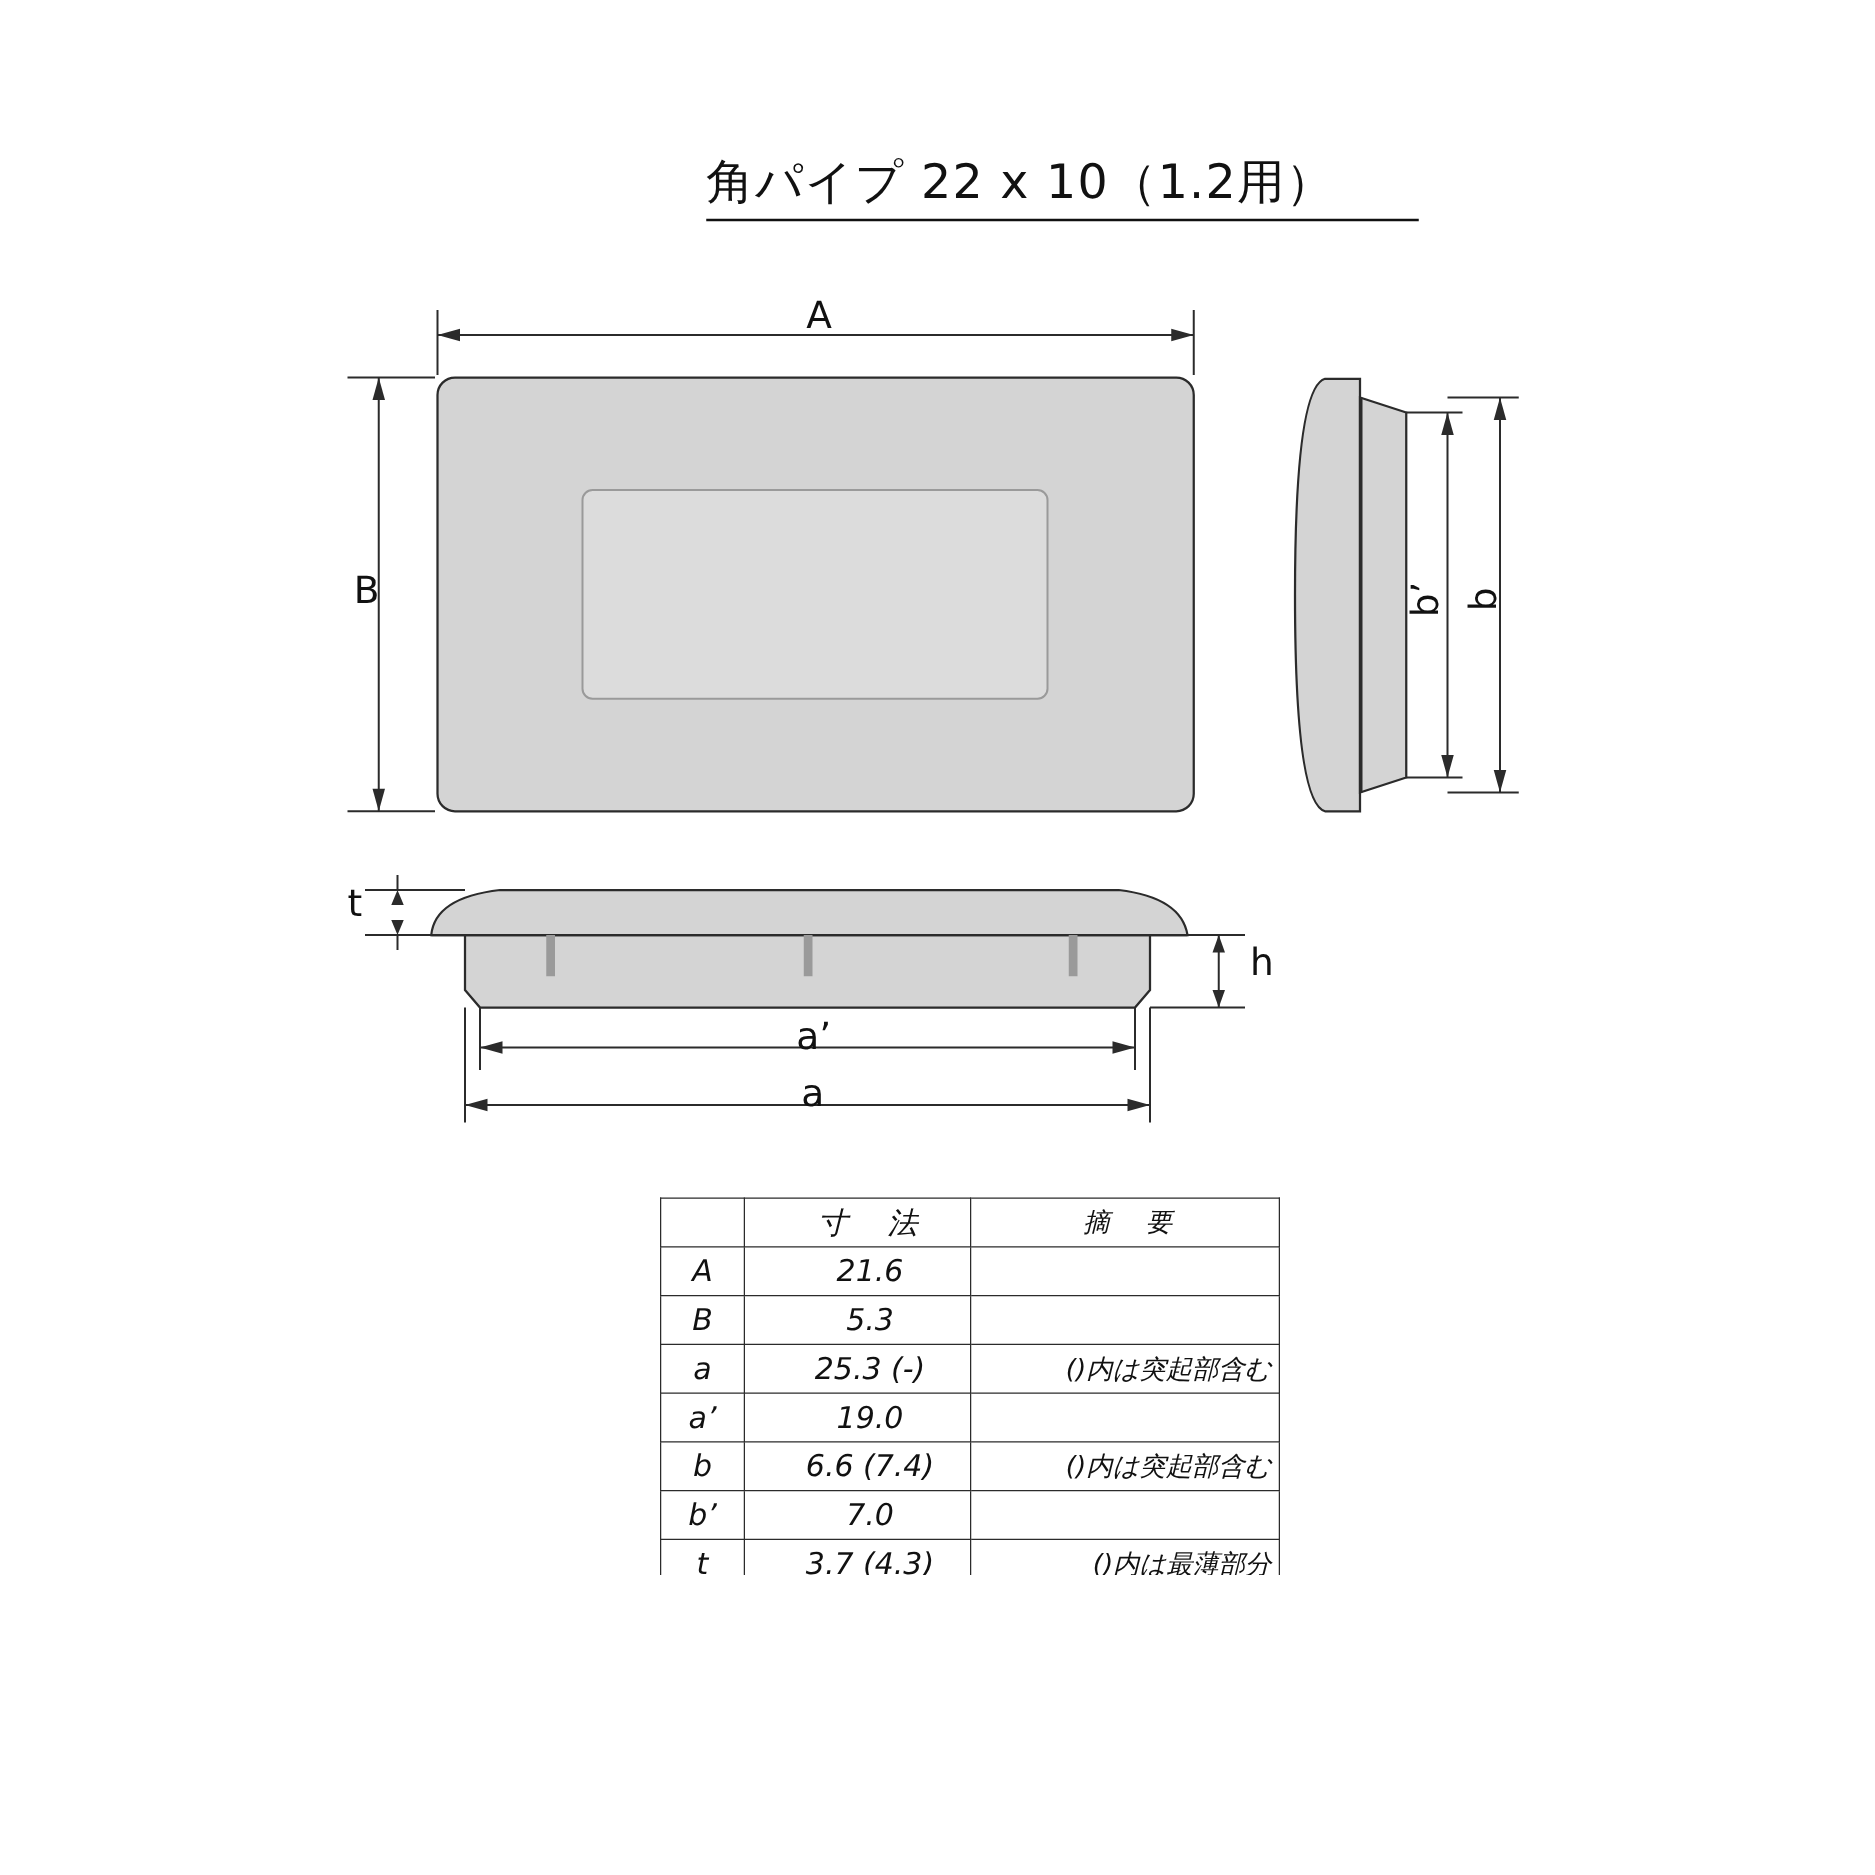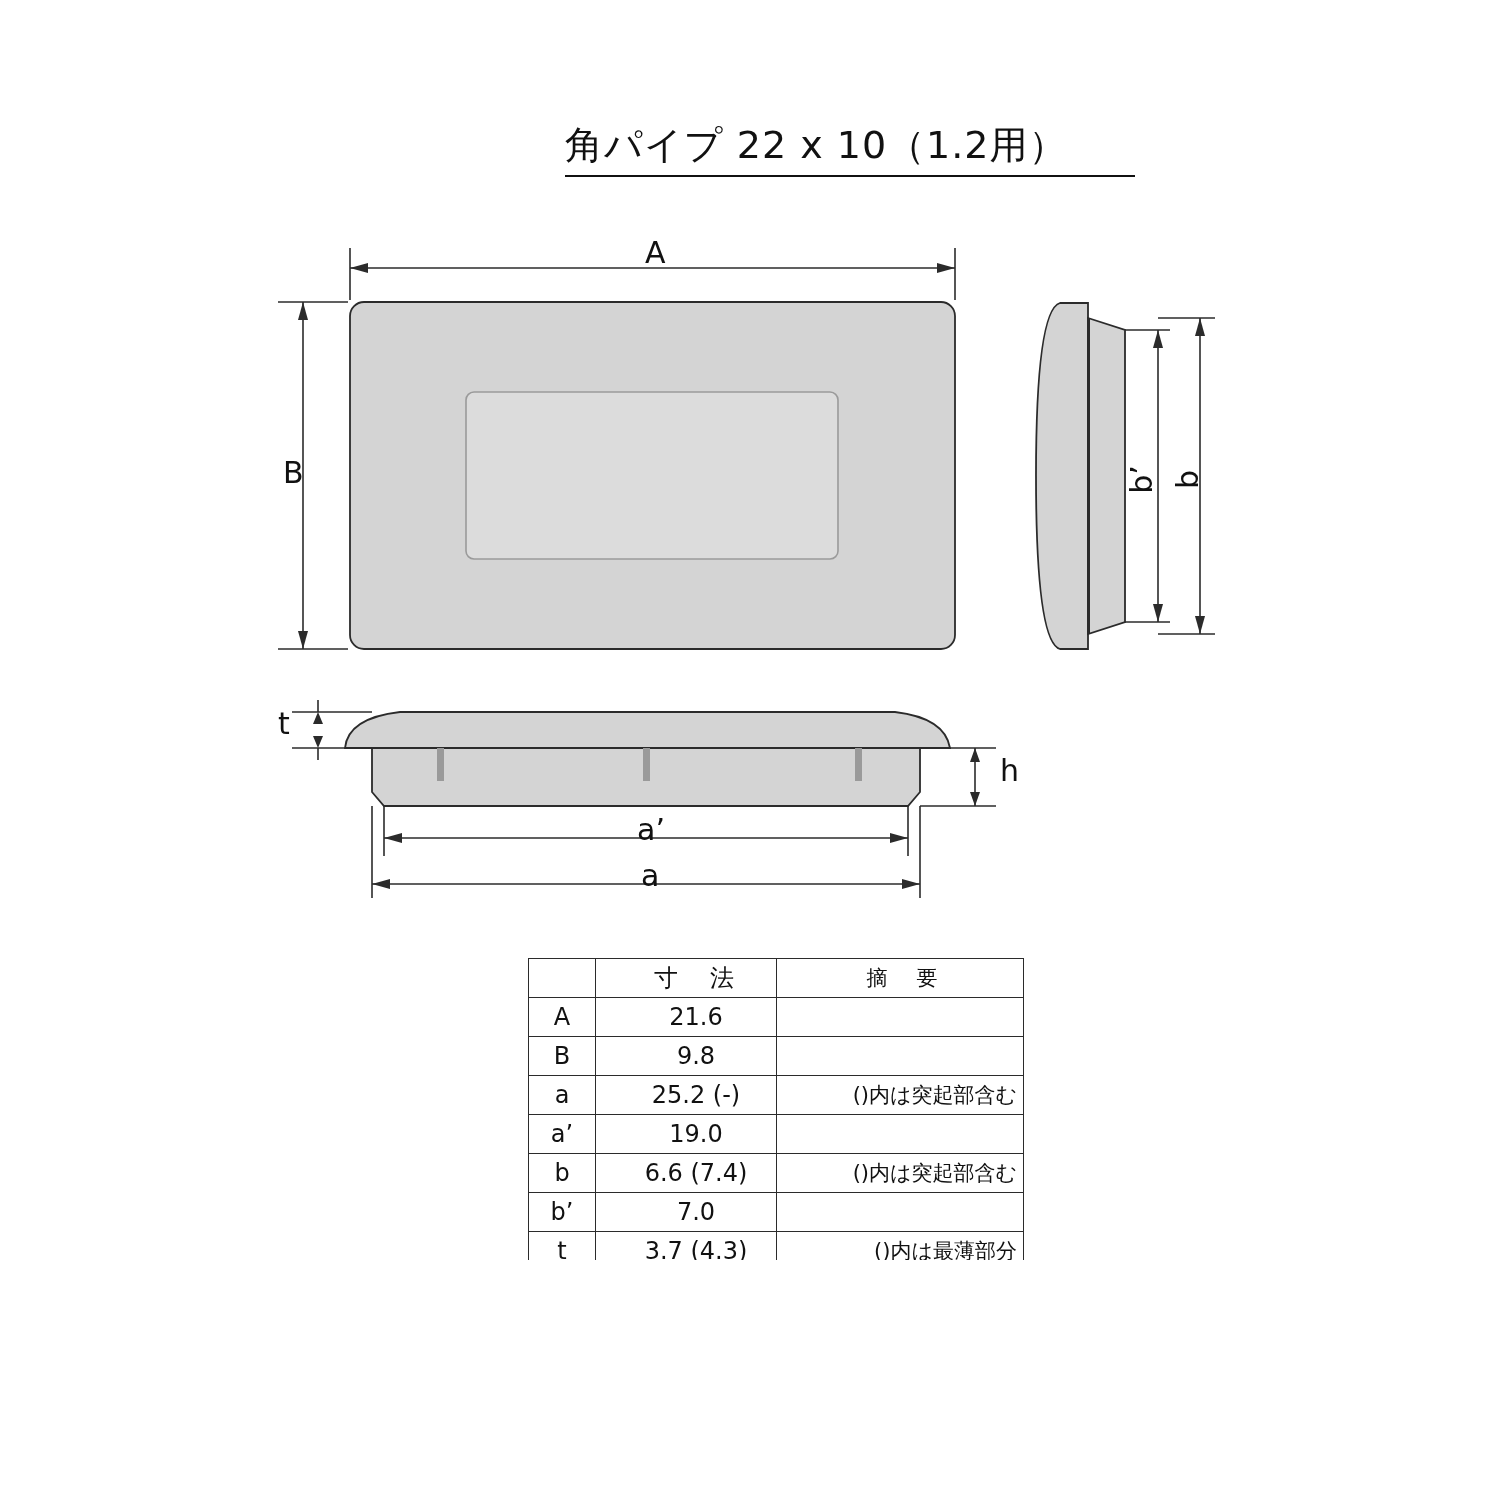--- a/index.html
+++ b/index.html
@@ -58,20 +58,21 @@
     height: 1500px;
     pointer-events: none;
   }
   
   #spec-table {
     position: absolute;
     left: 528px;
     top: 958px;
     border-collapse: collapse;
     font-size: 24px;
+    font-style: italic;
   }
   #spec-table td {
     border: 1.6px solid #2b2b2b;
     height: 38px;
     padding: 0 6px;
     color: #111;
   }
   #spec-table td.c-sym {
     width: 54px;
     text-align: center;
@@ -218,26 +219,26 @@
         <td class="c-dim hdr">寸　法</td>
         <td class="c-note hdr">摘　要</td>
       </tr>
       <tr>
         <td class="c-sym">A</td>
         <td class="c-dim">21.6</td>
         <td class="c-note"></td>
       </tr>
       <tr>
         <td class="c-sym">B</td>
-        <td class="c-dim">9.8</td>
+        <td class="c-dim">5.3</td>
         <td class="c-note"></td>
       </tr>
       <tr>
         <td class="c-sym">a</td>
-        <td class="c-dim">25.2 (-)</td>
+        <td class="c-dim">25.3 (-)</td>
         <td class="c-note">()内は突起部含む</td>
       </tr>
       <tr>
         <td class="c-sym">a’</td>
         <td class="c-dim">19.0</td>
         <td class="c-note"></td>
       </tr>
       <tr>
         <td class="c-sym">b</td>
         <td class="c-dim">6.6 (7.4)</td>

